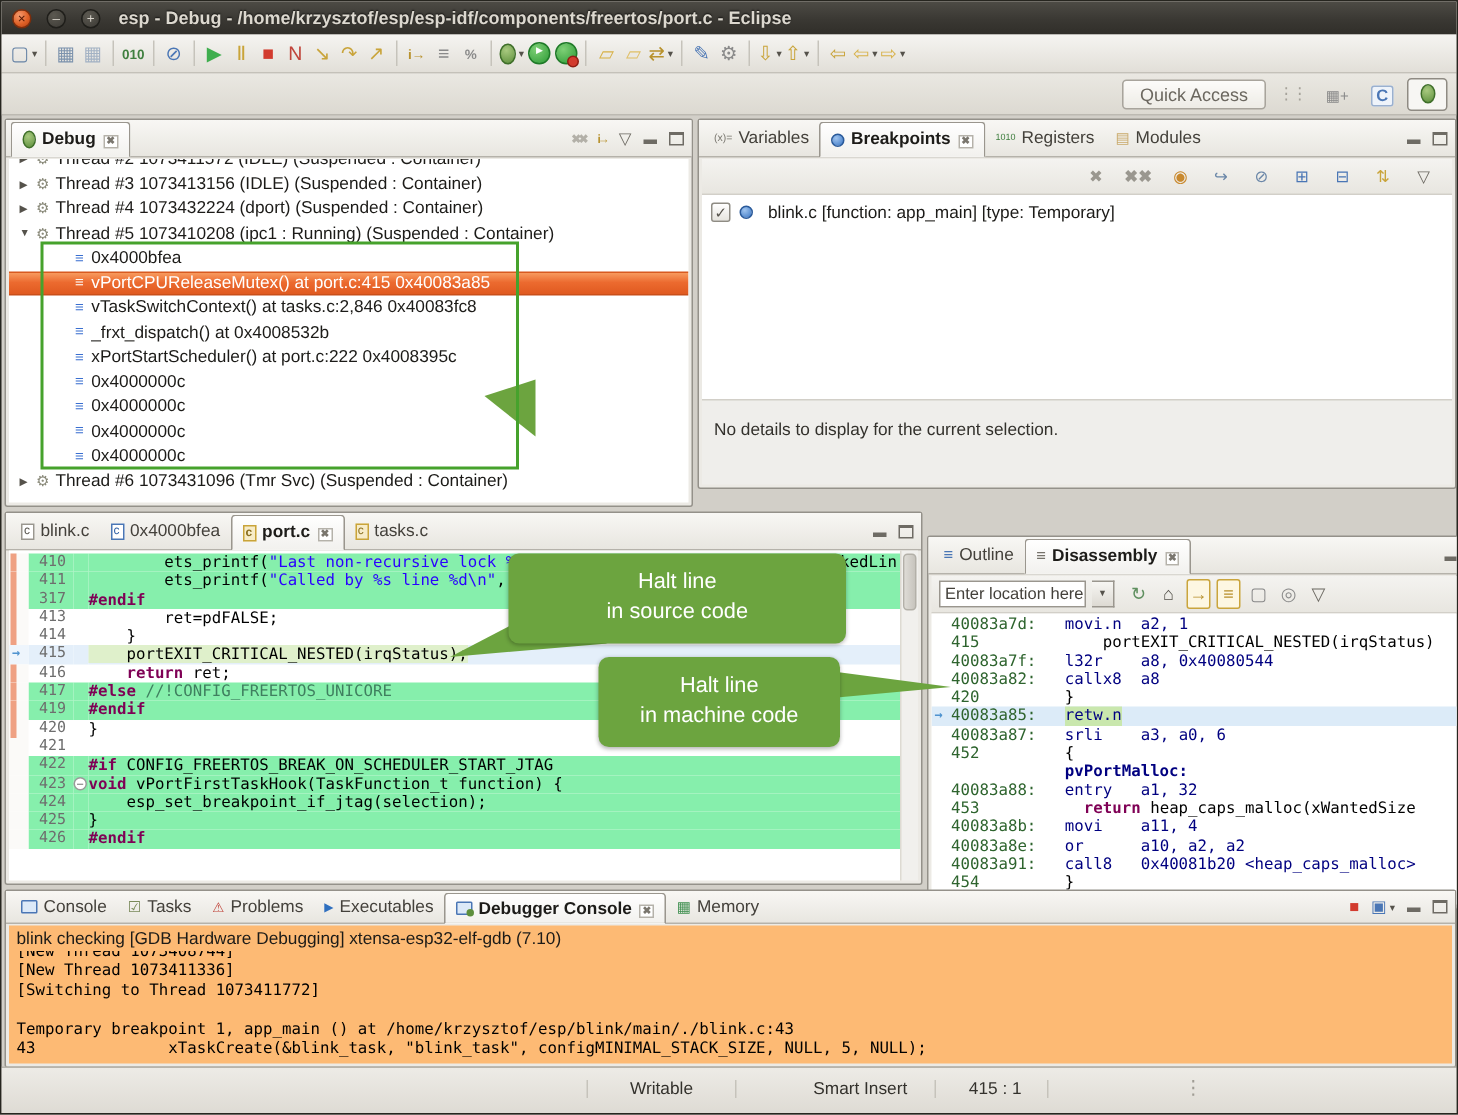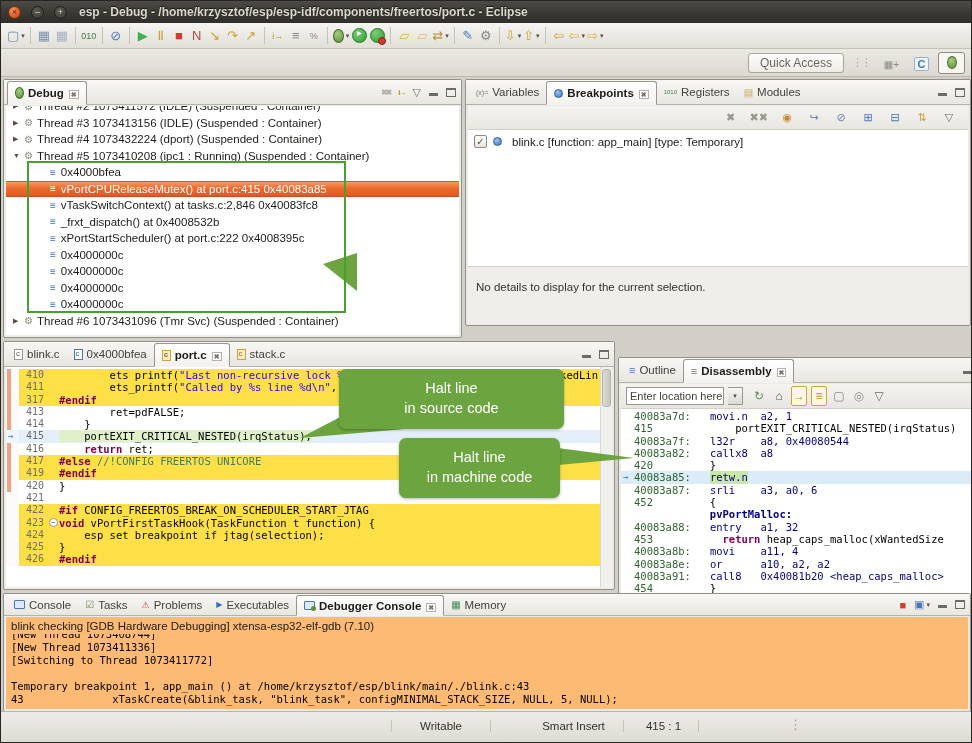--- a/index.html
+++ b/index.html
@@ -8,21 +8,21 @@
   
   .titlebar{position:absolute;left:0;top:0;width:100%;height:22px;background:linear-gradient(#4d4b45,#3a3833 55%,#302e29);display:flex;align-items:center}
   .winbtns{display:flex;gap:10px;margin-left:7px}
   .winbtn{width:13px;height:13px;border-radius:50%;font-size:9px;line-height:11px;text-align:center;color:#d8d4cb}
   .winbtn.close{background:radial-gradient(circle at 35% 30%,#f59a6e,#df6127 55%,#b13e12);border:1px solid #7c2d0c;color:#551803}
   .winbtn.minimize,.winbtn.maximize{background:radial-gradient(circle at 35% 30%,#5c5951,#3b3934);border:1px solid #1f1e1a}
   .title{color:#dcd8cf;font-size:12px;font-weight:bold;margin-left:12px;text-shadow:0 -1px 1px #141311;white-space:nowrap}
   
   .toolbar{position:absolute;left:0;top:22px;width:100%;height:26px;background:linear-gradient(#f5f4f1,#e2dfd8);border-bottom:1px solid #c4c1b9;display:flex;align-items:center;padding:0 5px}
   .ticon{height:22px;min-width:18px;display:inline-flex;align-items:center;justify-content:center;font-size:13px;padding:0 1px;position:relative}
-  .ticon.small{font-size:9px;font-weight:normal}
+  .ticon.small{font-size:9px;font-weight:bold}
   .tsep{width:1px;height:17px;background:#c6c3bb;margin:0 4px}
   .caret::after{content:"▾";font-size:7px;color:#55524b;margin-left:2px}
   .ic-debug::before{content:"";width:9px;height:12px;border-radius:50%;background:radial-gradient(circle at 40% 30%,#a8c97f,#5d8f3c);border:1px solid #3f6f2a;display:block}
   .ic-run::before{content:"";width:13px;height:13px;border-radius:50%;background:radial-gradient(circle at 35% 30%,#7fd077,#2c9a35);border:1px solid #1f7a28;display:block}
   .ic-run::after{content:"▶";position:absolute;left:5px;top:4px;font-size:6px;color:#fff}
   .ic-profile::before{content:"";width:13px;height:13px;border-radius:50%;background:radial-gradient(circle at 35% 30%,#7fd077,#2c9a35);border:1px solid #1f7a28;display:block}
   .ic-profile::after{content:"";position:absolute;right:0;bottom:2px;width:6px;height:6px;border-radius:50%;background:#d23b2e;border:1px solid #8f1f15}
   .toolbar2{position:absolute;left:0;top:48px;width:100%;height:28px;background:linear-gradient(#eae8e2,#dcd9d1);border-bottom:1px solid #bcb9b1;display:flex;align-items:center;justify-content:flex-end;padding:0 6px;gap:8px}
   .quick-access{border:1px solid #a8a49c;border-radius:3px;background:linear-gradient(#fcfbf9,#edebe5);color:#6b675f;font-size:12px;padding:2px 11px;font-family:"Liberation Sans",sans-serif}
   .grip{color:#a5a29a;font-size:11px;letter-spacing:-2px}
@@ -87,21 +87,21 @@
   .crow{display:flex;height:12.3px;line-height:12.3px;white-space:pre}
   .annot{width:13px;flex:none;position:relative;background:#fbfaf8}
   .bar{position:absolute;left:1px;top:0;bottom:0;width:4px;background:#efa183}
   .arrow-ip{position:absolute;left:2px;top:0;font-size:9px;font-weight:bold;color:#4f93cf}
   .arrow-ip::after{content:"→"}
   .lnum{width:30px;flex:none;text-align:right;padding-right:5px;color:#6e6e6e;font-size:10px}
   .foldc{width:10px;flex:none;position:relative}
   .fold{position:absolute;left:0;top:1px;width:9px;height:9px;border:1px solid #9a9a9a;border-radius:50%;font-size:8px;line-height:7px;text-align:center;color:#777;background:#fff}
   .fold::after{content:"−"}
   .ccode{flex:1;position:relative}
-  .crow.gray .lnum,.crow.gray .foldc,.crow.gray .ccode{background:#fde047}
+  .crow.gray .lnum,.crow.gray .foldc,.crow.gray .ccode{background:#86efac}
   .crow.halt .lnum,.crow.halt .foldc,.crow.halt .ccode{background:#e4effa}
   .crow.halt .annot{background:#eef5fc}
   .halt-span{background:#dff0cb}
   .right-frag{position:absolute;right:2px;top:0;color:#000}
   .sg-p{color:#000}.sg-kw{color:#7f0055;font-weight:bold}.sg-s{color:#2a00ff}.sg-cm{color:#3f7f5f}
   .sg-addr{color:#2e642e}.sg-num{color:#2e642e}.sg-ins{color:#000080}
   .sg-insh{color:#000080;background:#c9e7ad}
   .sg-lbl{color:#000080;font-weight:bold}
   .vsb{position:absolute;right:2px;top:25px;bottom:2px;width:12px;background:#f1f0ed;border-left:1px solid #dddad2}
   .vsb .thumb{position:absolute;left:1px;right:1px;top:2px;height:38px;background:linear-gradient(90deg,#dedcd6,#c7c4bd);border:1px solid #b3b0a8;border-radius:3px}
@@ -346,21 +346,21 @@
           <span class="ti ti-file-blue"></span>
           <span>0x4000bfea</span>
         </div>
         <div class="ptab active">
           <span class="ti ti-file-yellow"></span>
           <span>port.c</span>
           <span class="pclose"></span>
         </div>
         <div class="ptab">
           <span class="ti ti-file-yellow"></span>
-          <span>stack.c</span>
+          <span>tasks.c</span>
         </div>
         <div class="pbtns">
           <span class="ic-minimize"></span>
           <span class="ic-maximize"></span>
         </div>
       </div>
     <div class="ed-body" id="ed-body">
         <div class="crow gray"><span class="annot"><span class="bar"></span></span><span class="lnum">410</span><span class="foldc"></span><span class="ccode"><span class="sg-p">        ets_printf(</span><span class="sg-s">"Last non-recursive lock %s line %d</span><span class="right-frag">ckedLin</span></span></div>
         <div class="crow gray"><span class="annot"><span class="bar"></span></span><span class="lnum">411</span><span class="foldc"></span><span class="ccode"><span class="sg-p">        ets_printf(</span><span class="sg-s">"Called by %s line %d\n"</span><span class="sg-p">, fnName, l</span></span></div>
         <div class="crow gray"><span class="annot"><span class="bar"></span></span><span class="lnum">317</span><span class="foldc"></span><span class="ccode"><span class="sg-kw">#endif</span></span></div>

